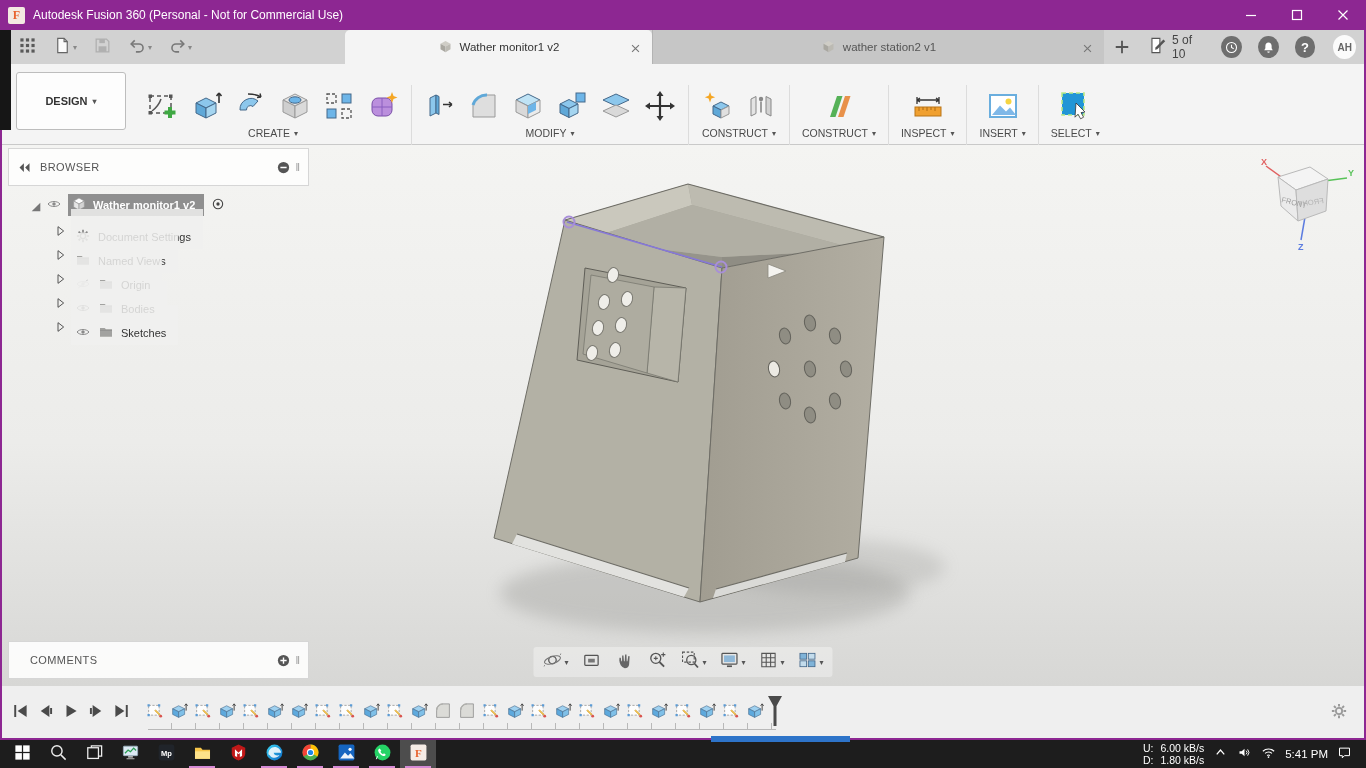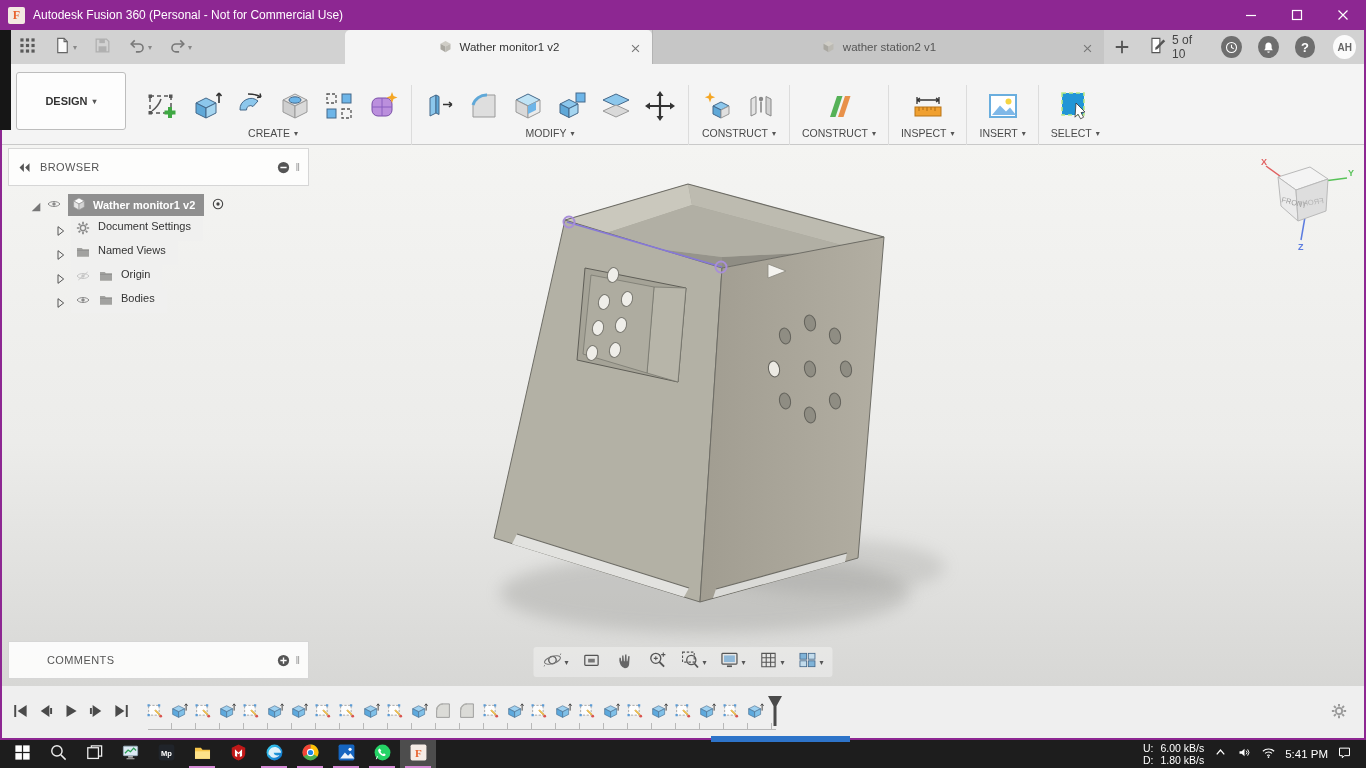--- a/index.html
+++ b/index.html
@@ -59,21 +59,21 @@
 .panel-head svg{width:15px;height:15px}
 .ph-right{margin-left:auto;display:flex;align-items:center;gap:4px}
 .ph-grip{color:#999;font-size:11px}
 .browser{position:absolute;left:8px;top:3px;width:301px}
 .btree{padding-top:7px;font-size:11px;color:#333}
 .trow{height:24px;display:flex;align-items:center;gap:6px;padding-left:20px}
 .trow.child{padding-left:44px;gap:7px}
 .trow svg{width:16px;height:16px;flex:0 0 auto}
 .trow .tri{width:12px;height:12px}
 .rootlabel{display:flex;align-items:center;gap:6px;background:#8f8f8f;color:#fff;font-weight:bold;padding:2px 9px 2px 3px}
-.childstrip{display:flex;gap:7px;background:rgba(240,240,239,.85);padding:3px 12px 3px 4px}
+.childstrip{display:flex;align-items:center;gap:7px;background:rgba(240,240,239,.85);padding:19px 12px 3px 4px}
 .comments{position:absolute;left:8px;bottom:7px;width:301px}
 .vtb{position:absolute;left:50%;bottom:9px;transform:translateX(-50%);display:flex;align-items:center;gap:7px;background:rgba(255,255,255,.35);border-radius:3px;padding:2px 6px}
 .vbtn{display:flex;align-items:center;gap:2px;padding:1px 3px}
 .vbtn svg{width:20px;height:20px}
 .vcaret{font-size:8px;color:#555}
 .viewcube{position:absolute;right:12px;top:8px;width:96px;height:100px}
 
 .timeline{height:50px;background:#efefef;display:flex;align-items:center;padding-left:12px;position:relative}
 .pb{display:flex;align-items:center;gap:7px}
 .pb .pbtn{width:18px;height:18px}
@@ -541,40 +541,56 @@
                   <path d="M3 12 C7 7 17 7 21 12 C17 17 7 17 3 12z" fill="none" stroke="#8a8a8a" stroke-width="1.5"></path>
                   <circle cx="12" cy="12" r="2.6" fill="#8a8a8a"></circle>
                 </svg></span>
               <span><svg viewBox="0 0 24 24">
                   <path d="M3 6 h7 l2 2 h9 v11 H3z" fill="#a2a2a0"></path>
                   <path d="M3 9.5 h18" stroke="#8c8c8a" stroke-width="1.2"></path>
                 </svg></span>
               <span>Bodies</span>
             </span>
           </div>
+          <div class="trow child">
+            <span class="tri"><svg viewBox="0 0 24 24">
+                <path d="M9 5.5 l8.5 6.5 -8.5 6.5z" fill="none" stroke="#555" stroke-width="1.5"></path>
+              </svg></span>
+            <span class="childstrip">
+              <span><svg viewBox="0 0 24 24">
+                  <path d="M3 12 C7 7 17 7 21 12 C17 17 7 17 3 12z" fill="none" stroke="#8a8a8a" stroke-width="1.5"></path>
+                  <circle cx="12" cy="12" r="2.6" fill="#8a8a8a"></circle>
+                </svg></span>
+              <span><svg viewBox="0 0 24 24">
+                  <path d="M3 6 h7 l2 2 h9 v11 H3z" fill="#a2a2a0"></path>
+                  <path d="M3 9.5 h18" stroke="#8c8c8a" stroke-width="1.2"></path>
+                </svg></span>
+              <span>Sketches</span>
+            </span>
+          </div>
         </div>
     </div>
 
     <svg class="viewcube" viewBox="0 0 96 100">
       <line x1="26" y1="26" x2="8" y2="13" stroke="#e06060" stroke-width="1.5"></line>
       <text x="3" y="12" font-size="9" font-weight="bold" fill="#e06060">X</text>
       <line x1="66" y1="28" x2="89" y2="25" stroke="#58c258" stroke-width="1.5"></line>
       <text x="90" y="23" font-size="9" font-weight="bold" fill="#58c258">Y</text>
       <line x1="47" y1="64" x2="43" y2="87" stroke="#5c7ce0" stroke-width="1.5"></line>
       <text x="40" y="97" font-size="9" font-weight="bold" fill="#5c7ce0">Z</text>
       <polygon points="20,24 52,14 70,26 38,37" fill="#f4f4f4" stroke="#b9b9b9"></polygon>
       <polygon points="20,24 38,37 40,68 23,53" fill="#ebebeb" stroke="#b9b9b9"></polygon>
       <polygon points="38,37 70,26 68,58 40,68" fill="#dedede" stroke="#b9b9b9"></polygon>
       <text x="23" y="49" font-size="7.5" fill="#9c9c9c" transform="rotate(14 23 49)">FRONT</text>
       <text x="-66" y="50" font-size="7.5" fill="#b3b3b3" transform="scale(-1,1) rotate(8 -66 50)">FRONT</text>
     </svg>
 
     <div class="comments">
       <div class="panel-head">
-        <span class="ph-label" style="margin-left:30px">COMMENTS</span>
+        <span class="ph-label" style="margin-left:13px">COMMENTS</span>
         <span class="ph-right">
           <svg viewBox="0 0 24 24">
               <circle cx="12" cy="12" r="9" fill="#555"></circle>
               <path d="M12 7 v10 M7 12 h10" stroke="#fff" stroke-width="2.2"></path>
             </svg>
           <span class="ph-grip">‖</span>
         </span>
       </div>
     </div>
 

